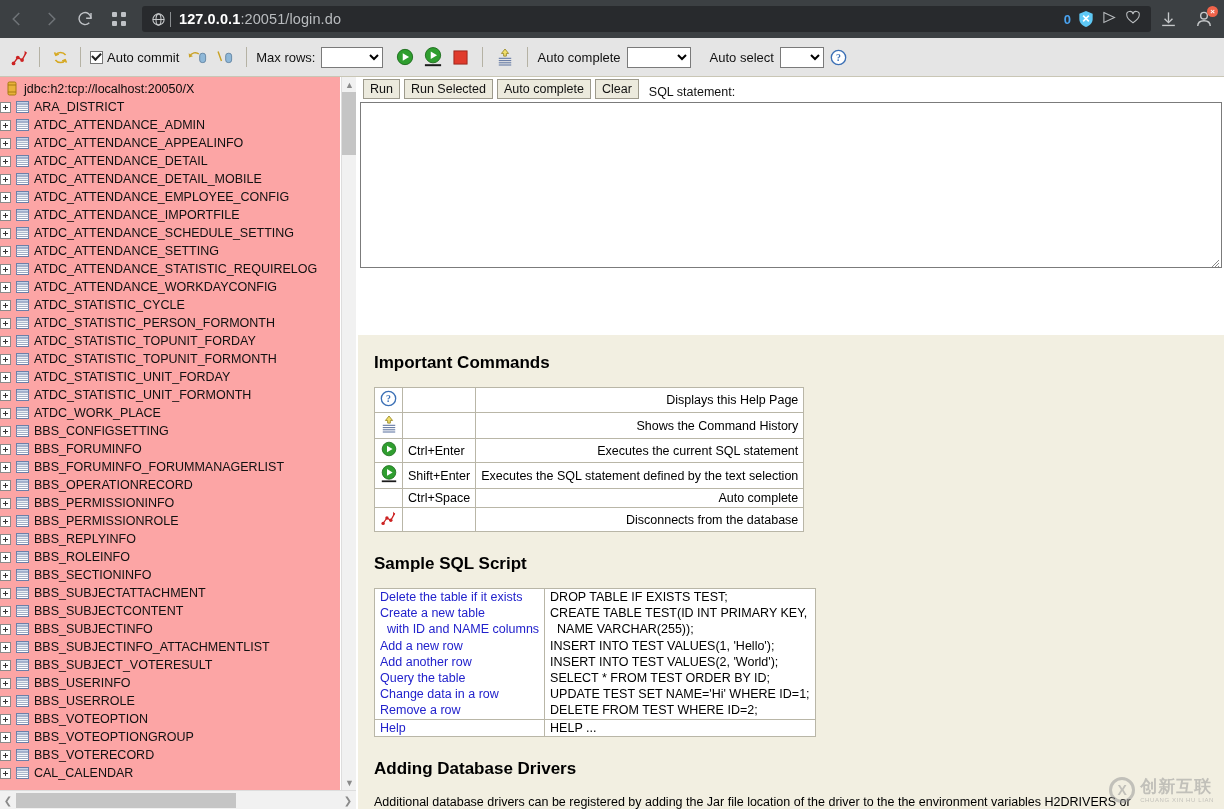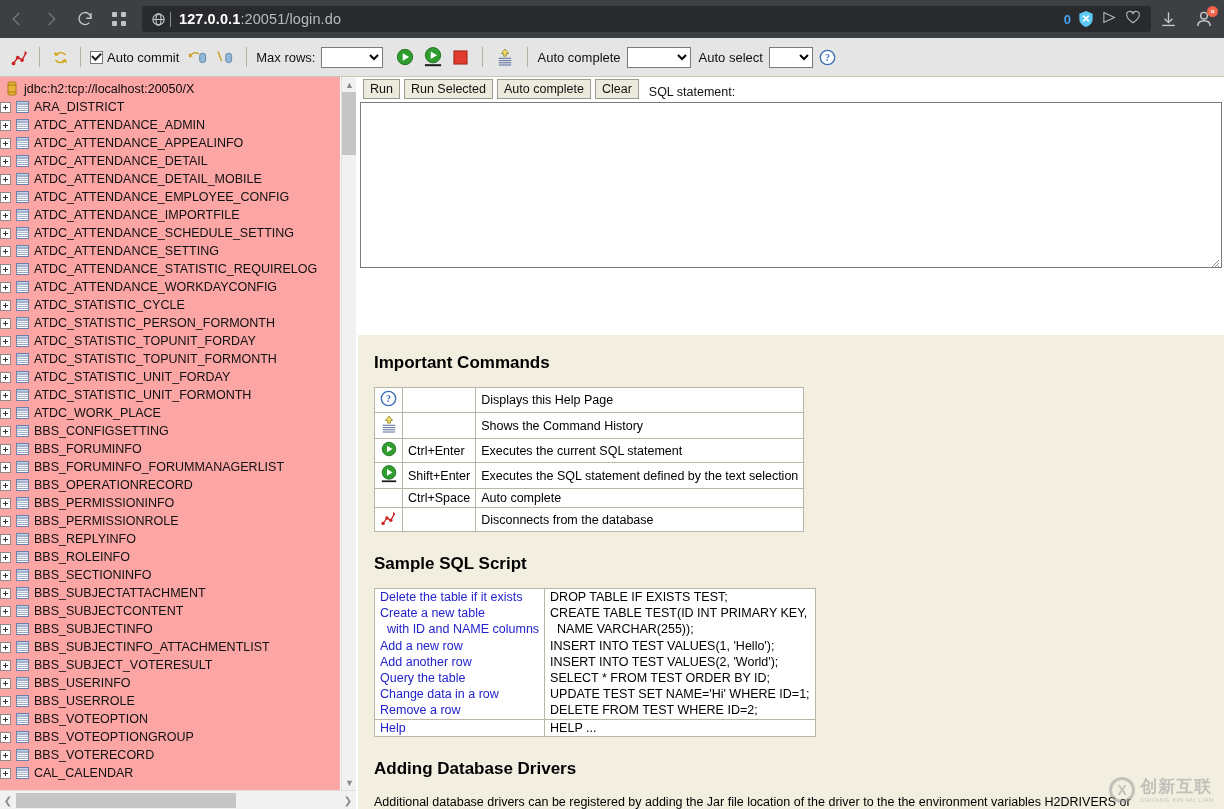--- a/index.html
+++ b/index.html
@@ -178,21 +178,21 @@
   table.h2tbl {
     border-collapse:collapse; background:#fff;
     font-size:12.5px; color:#1a1a4e;
     margin-left:4px;
   }
   table.h2tbl td {
     border:1px solid #b9b6a7; padding:2px 5px; vertical-align:middle;
   }
   td.icocell { width:24px; text-align:center; padding:1px 3px; }
   td.keycell { white-space:nowrap; color:#000; }
-  td.desccell { color:#000; }
+  td.desccell { color:#000;text-align:right; }
 
   table.sqltbl {
     border-collapse:collapse; background:#fff; font-size:12.5px;
     margin-left:4px;
   }
   table.sqltbl td {
     border:1px solid #b9b6a7; padding:0 5px; vertical-align:top;
     line-height:16.2px;
   }
   td.desc-col { color:#2222cc; width:152px; white-space:pre; padding-top:3px; padding-bottom:3px;}
@@ -370,21 +370,21 @@
           <path d="M2 16.5 H16"></path>
           <path d="M2 19 H16"></path>
         </g>
     </svg>
   </span>
   <span class="tb-sep"></span>
   <span class="tb-label">Auto complete</span>
   <select class="h2sel" style="width:64px;margin-left:6px;">
     <option>Off</option>
   </select>
-  <span class="tb-label" style="margin-left:8px;">Auto select</span>
+  <span class="tb-label" style="margin-left:19px;">Auto select</span>
   <select class="h2sel" style="width:44px;margin-left:6px;">
     <option>On</option>
   </select>
   <span class="tb-ico" style="width:30px;">
     <svg width="17" height="17" viewBox="0 0 18 18">
       <circle cx="9" cy="9" r="7.6" fill="#ffffff" stroke="#3a6fb5" stroke-width="1.4"></circle>
       <text x="9" y="13" font-size="10.5" text-anchor="middle" fill="#3a6fb5" font-family="Liberation Serif, serif" font-weight="bold">?</text>
     </svg>
   </span>
 </div>

